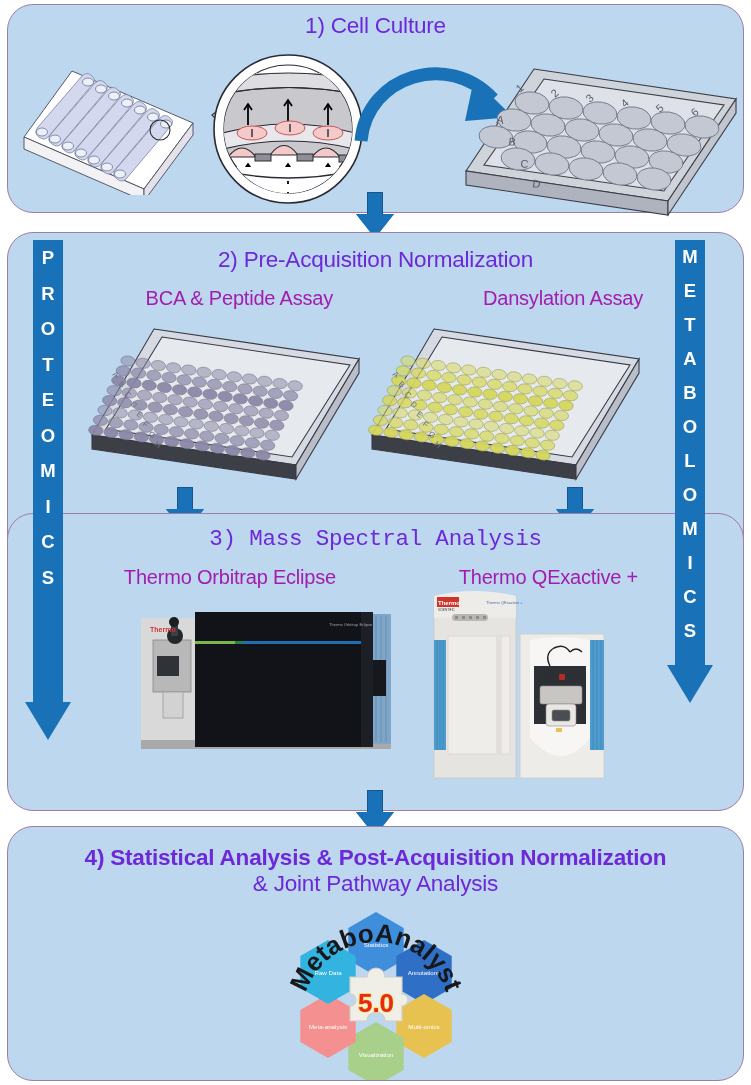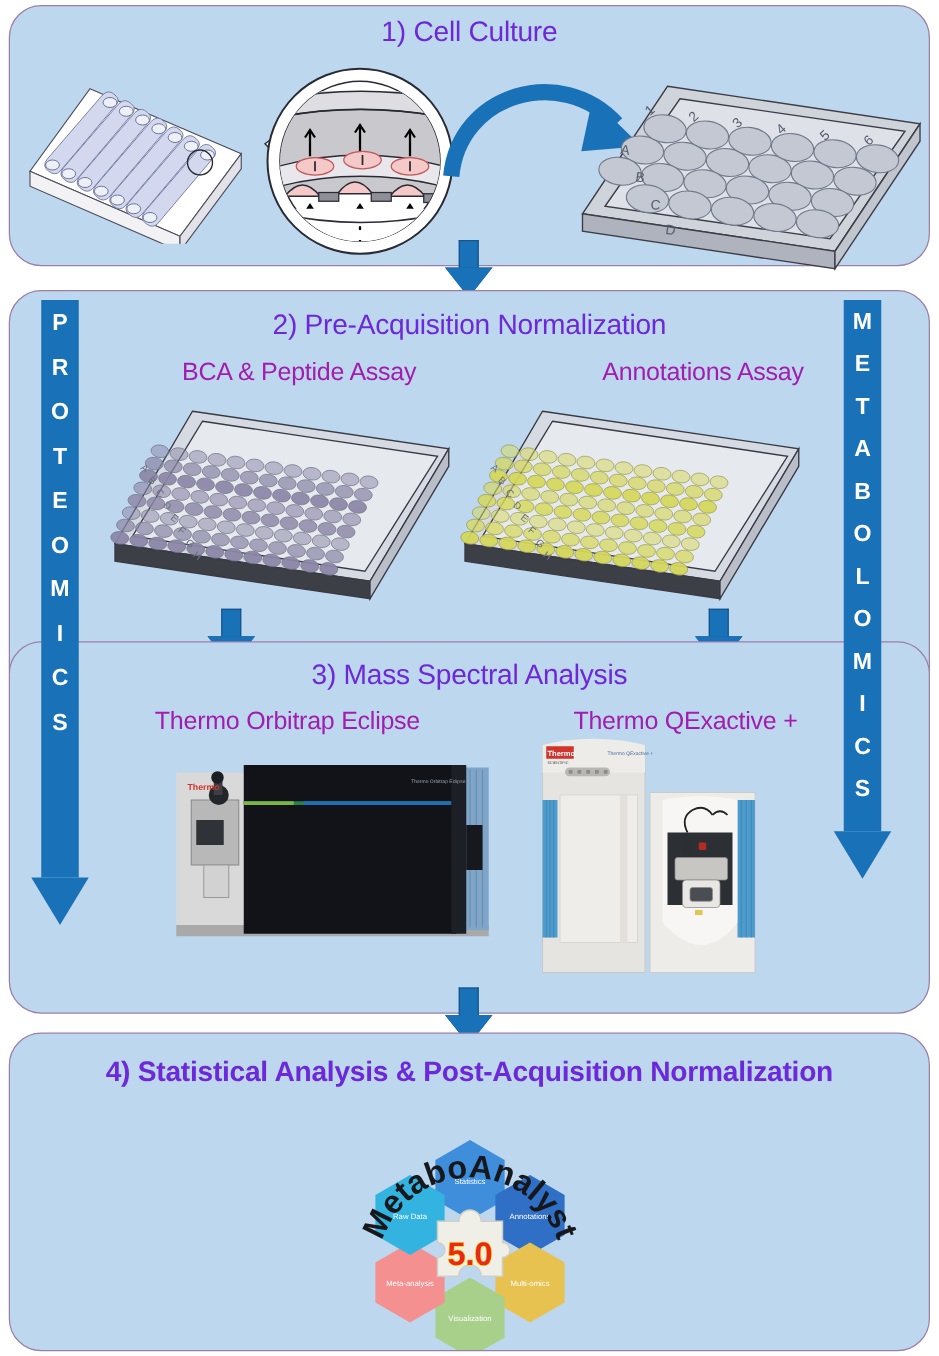--- a/index.html
+++ b/index.html
@@ -227,21 +227,21 @@
 </div>
 
 <div class="dnarrow" style="left:356px;top:192px;">
   <div class="s"></div>
   <div class="h"></div>
 </div>
 
 <div class="panel" id="panel-2">
   <div class="ptitle" style="top:14px;">2) Pre-Acquisition Normalization</div>
   <div class="sublabel" style="left:35px;top:54px;width:290px;">BCA &amp; Peptide Assay</div>
-  <div class="sublabel" style="left:345px;top:54px;width:290px;">Annotations Assay</div>
+  <div class="sublabel" style="left:345px;top:54px;width:290px;">Dansylation Assay</div>
 </div>
 
 <svg class="illus" id="plate-bca" viewBox="0 0 275 160">
   <g stroke="#3a3a45" stroke-width="1.1">
     <path d="M66 4 L271 34 L208 140 L4 110 Z" fill="#d6dbe3"></path>
     <path d="M4 110 L4 124 L208 154 L208 140 Z" fill="#3c3f46"></path>
     <path d="M208 140 L271 34 L271 48 L208 154 Z" fill="#b9bec8"></path>
     <path d="M74 12 L262 40 L204 132 L18 104 Z" fill="#e6e9ee"></path>
   </g>
   <g stroke="#6f7686" stroke-width="0.6" fill="#8d87a8" opacity="0.95">
@@ -478,21 +478,21 @@
 <div class="dnarrow" style="left:166px;top:487px;">
   <div class="s"></div>
   <div class="h"></div>
 </div>
 <div class="dnarrow" style="left:556px;top:487px;">
   <div class="s"></div>
   <div class="h"></div>
 </div>
 
 <div class="panel" id="panel-3">
-  <div class="ptitle" style="top:13px;">3) Mass Spectral Analysis</div>
+  <div class="ptitle" style="top:13px;font-family:Liberation Mono, monospace;">3) Mass Spectral Analysis</div>
   <div class="sublabel" style="left:28px;top:52px;width:300px;">Thermo Orbitrap Eclipse</div>
   <div class="sublabel" style="left:340px;top:52px;width:290px;">Thermo QExactive +</div>
 </div>
 
 <svg class="illus" id="orbitrap" viewBox="0 0 263 175">
   <rect x="8" y="18" width="72" height="130" fill="#d9d9d9"></rect>
   <rect x="8" y="140" width="250" height="9" fill="#a9a9a9"></rect>
   <rect x="225" y="14" width="33" height="130" fill="#7fa6c8"></rect>
   <g stroke="#6b8fae" stroke-width="1">
     <path d="M228 16 L228 142 M233 16 L233 142 M238 16 L238 142 M243 16 L243 142 M248 16 L248 142 M253 16 L253 142"></path>
@@ -563,20 +563,21 @@
   <rect x="132" y="140" width="6" height="4" fill="#e3c44e"></rect>
 </svg>
 
 <div class="dnarrow" style="left:356px;top:790px;">
   <div class="s"></div>
   <div class="h"></div>
 </div>
 
 <div class="panel" id="panel-4">
   <div class="ptitle" style="top:18px;font-weight:bold;">4) Statistical Analysis &amp; Post-Acquisition Normalization</div>
+  <div class="ptitle" style="top:44px;">&amp; Joint Pathway Analysis</div>
 </div>
 
 <svg class="illus" id="metabologo" viewBox="0 0 190 172">
   <defs>
     <g id="hexshape">
         <polygon points="0,-32 27.7,-16 27.7,16 0,32 -27.7,16 -27.7,-16"></polygon>
       </g>
   </defs>
 
   <g transform="translate(95,36)">

